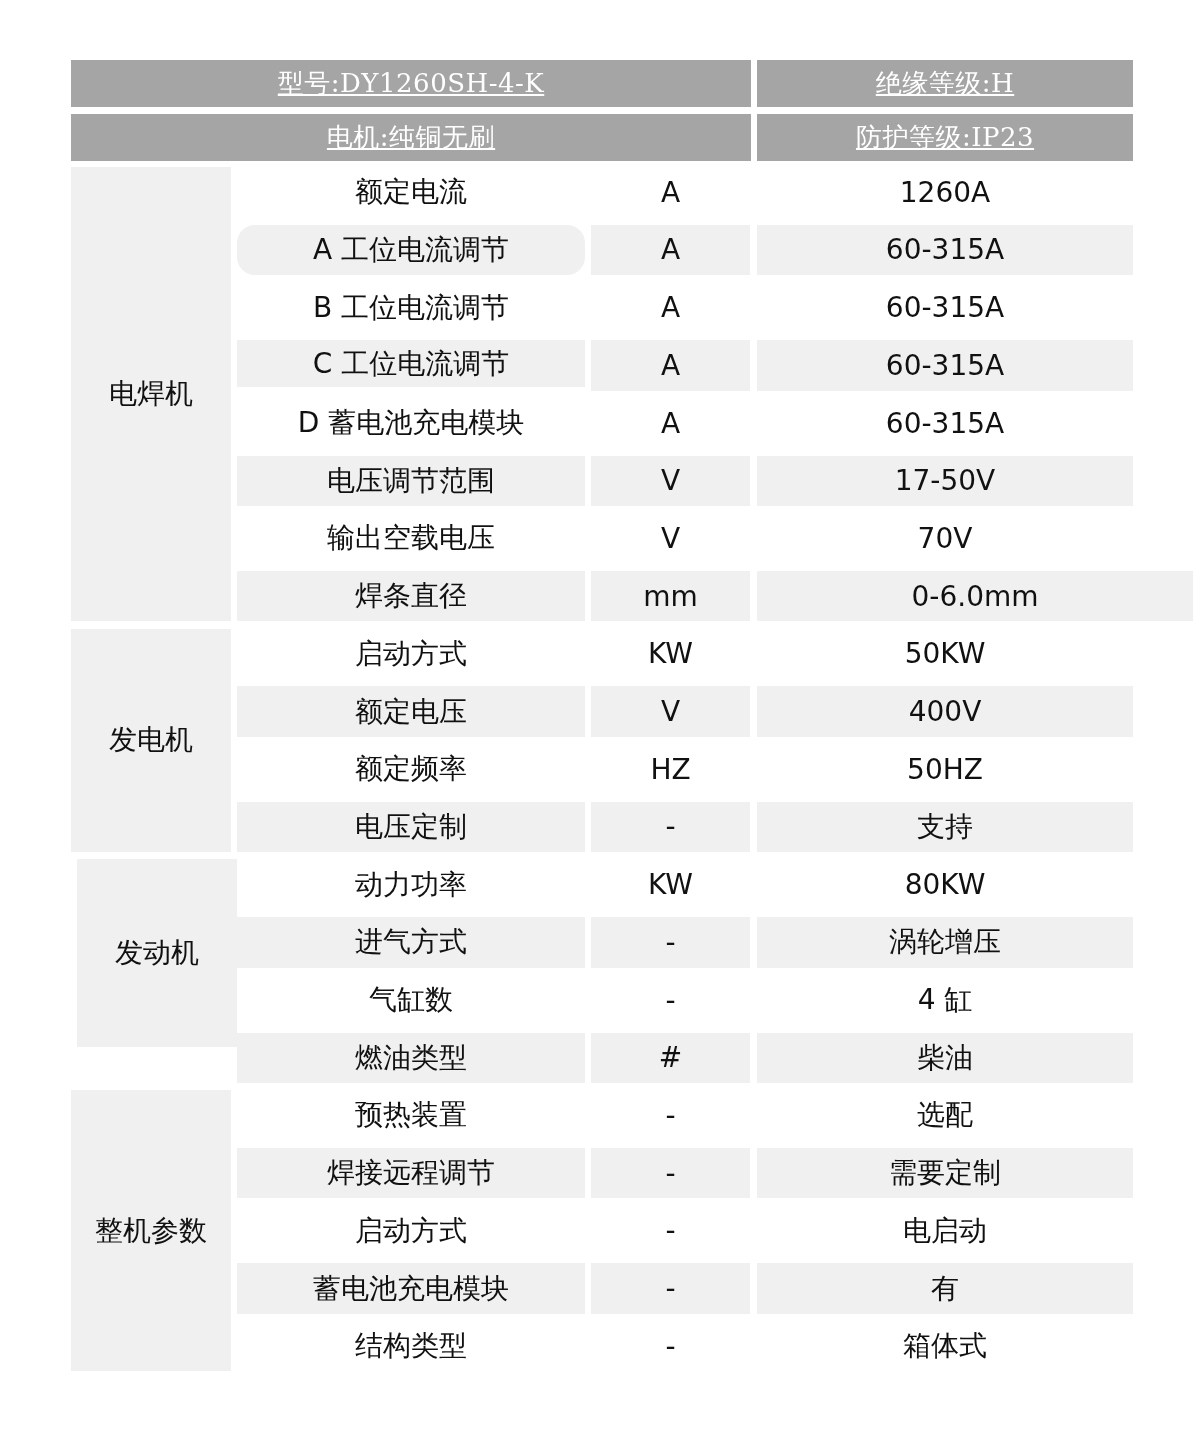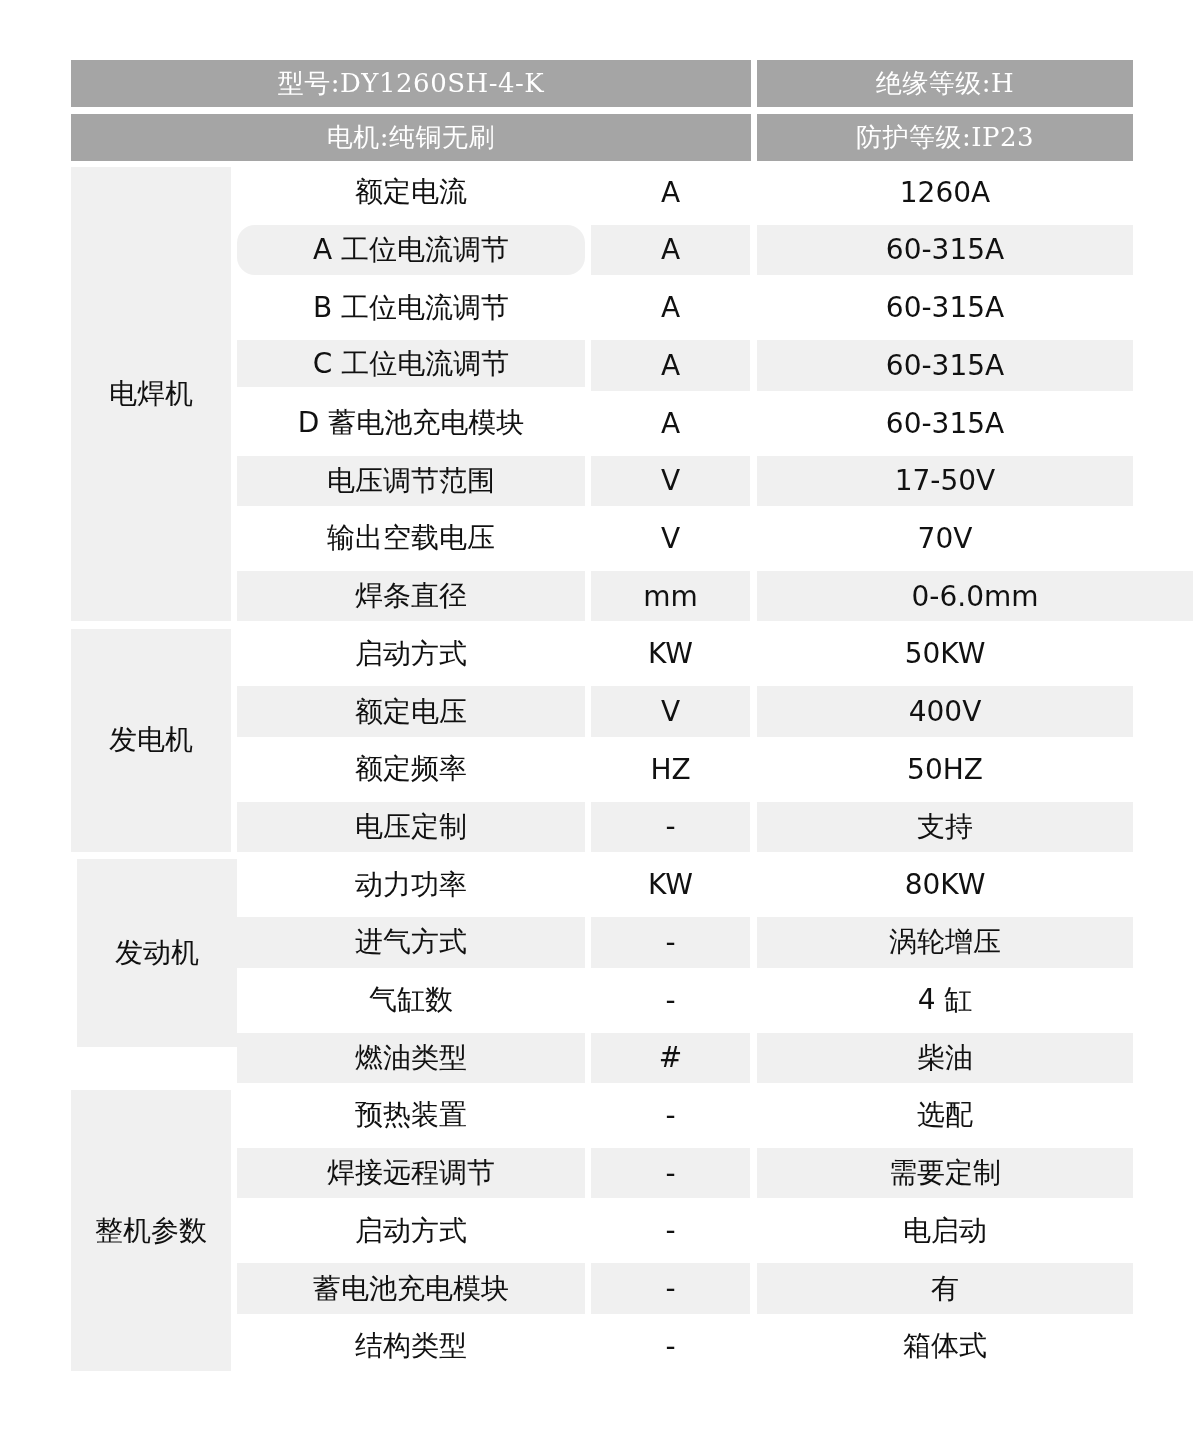--- a/index.html
+++ b/index.html
@@ -1,19 +1,19 @@
 <!DOCTYPE html>
 <html><head>
 <meta charset="utf-8">
 <style>
   html, body { margin:0; padding:0; background:#ffffff; }
   body { width:1200px; height:1431px; position:relative; overflow:hidden;
          font-family:"DejaVu Sans", "Liberation Sans", sans-serif; color:#111; }
   .abs { position:absolute; display:flex; align-items:center; justify-content:center; box-sizing:border-box; }
-  .hdr { background:#a5a5a5; color:#ffffff; font-family:"DejaVu Serif","Liberation Serif", serif; font-size:26px; letter-spacing:0.5px; }
+  .hdr { background:#a5a5a5; color:#ffffff; font-family:"DejaVu Serif","Liberation Serif", serif; font-size:26px; letter-spacing:0.5px;text-decoration:underline; }
   .grp { background:#f0f0f0; font-size:28px; }
   .cell { font-size:28px; }
   .shade { background:#f0f0f0; }
 </style>
 </head>
 <body>
 
 <div id="table">
   <div class="abs hdr" style="left:71px;top:60px;width:680px;height:47px;">型号:DY1260SH-4-K</div>
   <div class="abs hdr" style="left:757px;top:60px;width:376px;height:47px;">绝缘等级:H</div>

